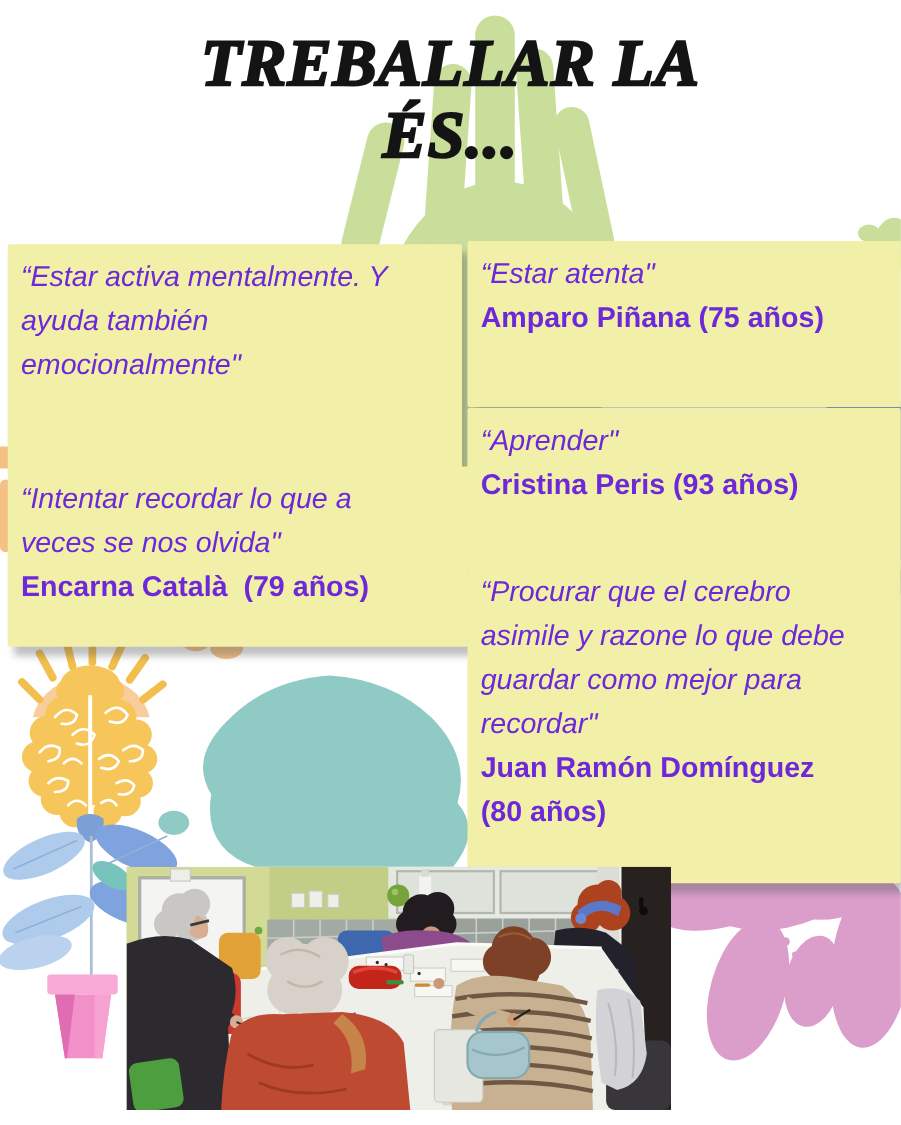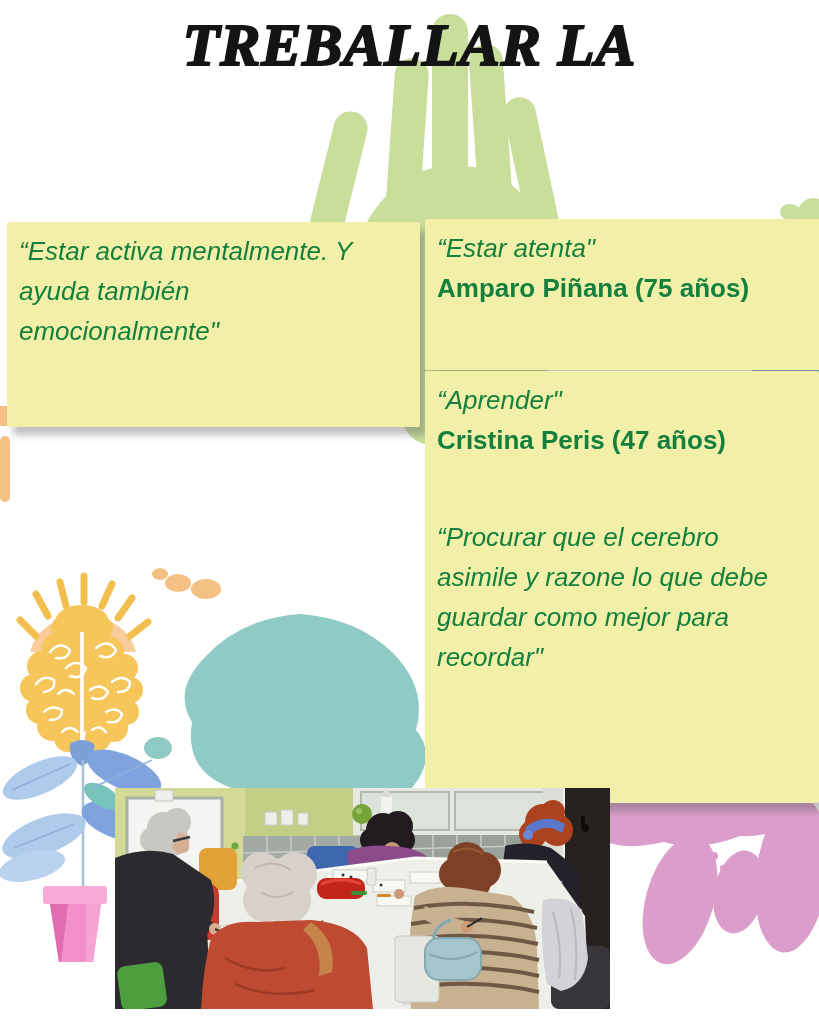--- a/index.html
+++ b/index.html
@@ -9,36 +9,36 @@
     background:#ffffff;
     overflow:hidden;
     font-family:"Liberation Sans", sans-serif;
   }
   .bg-decor, .photo-scene{position:absolute;display:block;}
   .bg-decor{left:0;top:0;width:819px;height:1023px;}
   .photo-scene{left:115px;top:788px;width:495px;height:221px;}
 
   .title{
     position:absolute;left:0;right:0;top:8px;
-    margin:4px;text-align:center;
+    margin:16px;text-align:center;
     font-family:"Liberation Serif", serif;
     font-style:italic;font-weight:bold;
     font-size:60px;line-height:66px;
     letter-spacing:1px;color:#141414;
     -webkit-text-stroke:2.2px #141414;
   }
   .title span{display:block;}
 
   .qbox{
     position:absolute;
     background:#F2EFA8;
     border-radius:2px;
     box-shadow:6px 8px 7px rgba(90,90,90,.38);
     padding:9px 12px;
-    font-size:26px;line-height:40px;color:#15803d;
+    font-size:26px;line-height:40px;color:#6d28d9;
   }
   .qbox .quote{display:block;font-style:italic;white-space:pre;}
   .qbox .author{display:block;font-weight:bold;white-space:pre;}
 
   #box-elvira  {left:7px;  top:222px;width:389px;height:187px;}
   #box-amparo  {left:425px;top:219px;width:388px;height:133px;}
   #box-encarna {left:7px;  top:424px;width:407px;height:146px;}
   #box-cristina{left:425px;top:371px;width:370px;height:131px;}
   #box-juan    {left:425px;top:508px;width:370px;height:277px;}
 </style>
@@ -161,40 +161,48 @@
         <rect x="43" y="886" width="64" height="18" rx="3" fill="#F9A9D6"></rect>
         <path d="M50,904 L101,904 L93,962 L59,962 Z" fill="#F290C9"></path>
         <path d="M50,904 L68,904 L61,962 L59,962 Z" fill="#E06CB2"></path>
         <path d="M86,904 L101,904 L93,962 L86,962 Z" fill="#F7A3D2"></path>
       </g>
     </g>
   </svg>
 
   <h1 class="title">
     <span>TREBALLAR LA</span>
+    <span>ÉS...</span>
   </h1>
 
   <div class="qbox" id="box-elvira">
     <span class="quote">“Estar activa mentalmente. Y
 ayuda también
 emocionalmente"</span>
   </div>
   <div class="qbox" id="box-amparo">
     <span class="quote">“Estar atenta"</span>
     <span class="author">Amparo Piñana (75 años)</span>
   </div>
+  <div class="qbox" id="box-encarna">
+    <span class="quote">“Intentar recordar lo que a
+veces se nos olvida"</span>
+    <span class="author">Encarna Català&nbsp; (79 años)</span>
+  </div>
   <div class="qbox" id="box-cristina">
     <span class="quote">“Aprender"</span>
-    <span class="author">Cristina Peris (47 años)</span>
+    <span class="author">Cristina Peris (93 años)</span>
   </div>
   <div class="qbox" id="box-juan">
     <span class="quote">“Procurar que el cerebro
 asimile y razone lo que debe
 guardar como mejor para
 recordar"</span>
+    <span class="author">Juan Ramón Domínguez
+(80 años)</span>
   </div>
 
   <svg class="photo-scene" viewBox="0 0 495 221" role="img" aria-label="Five older adults doing memory worksheets around a white table in a green activity room">
     <g>
       <rect width="495" height="221" fill="#C2CE86"></rect>
       <rect x="0" y="0" width="130" height="221" fill="#D2DA96"></rect>
 
       <g>
         <rect x="12" y="10" width="95" height="95" fill="#F4F5F2" stroke="#AAB0A6" stroke-width="3"></rect>
         <rect x="40" y="2" width="18" height="11" fill="#EDEDEA" stroke="#C5C8C0"></rect>

